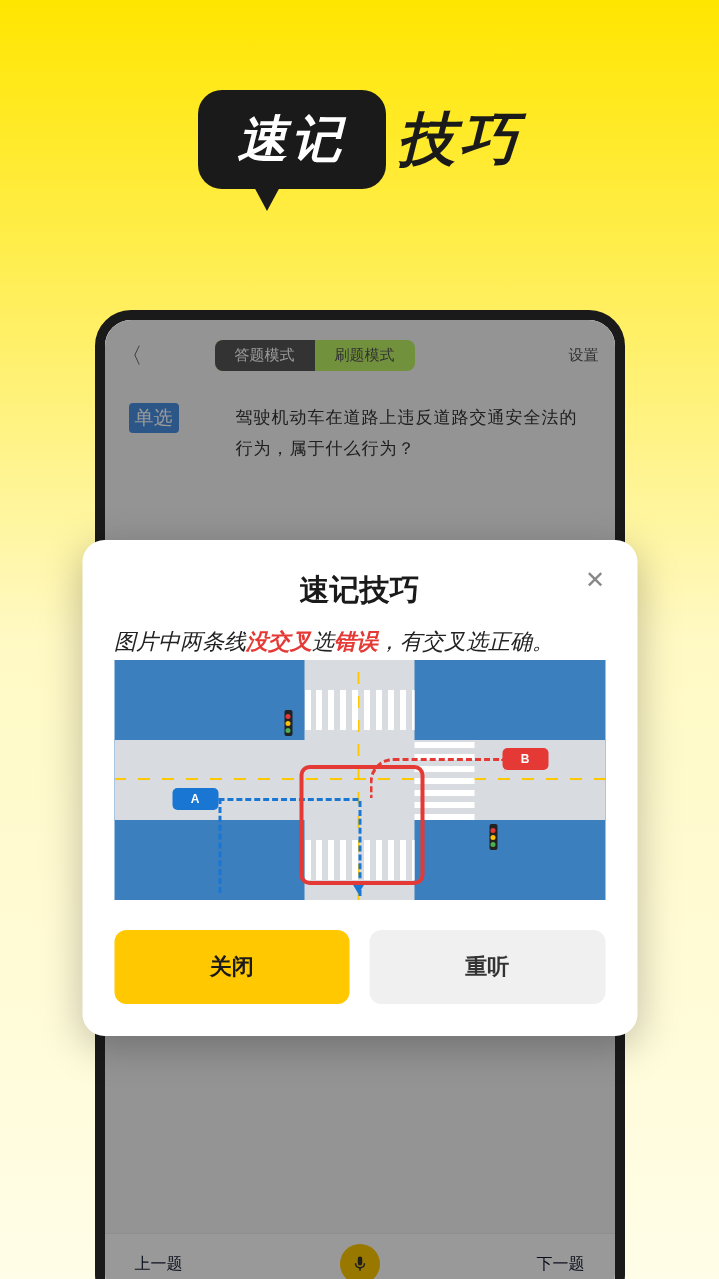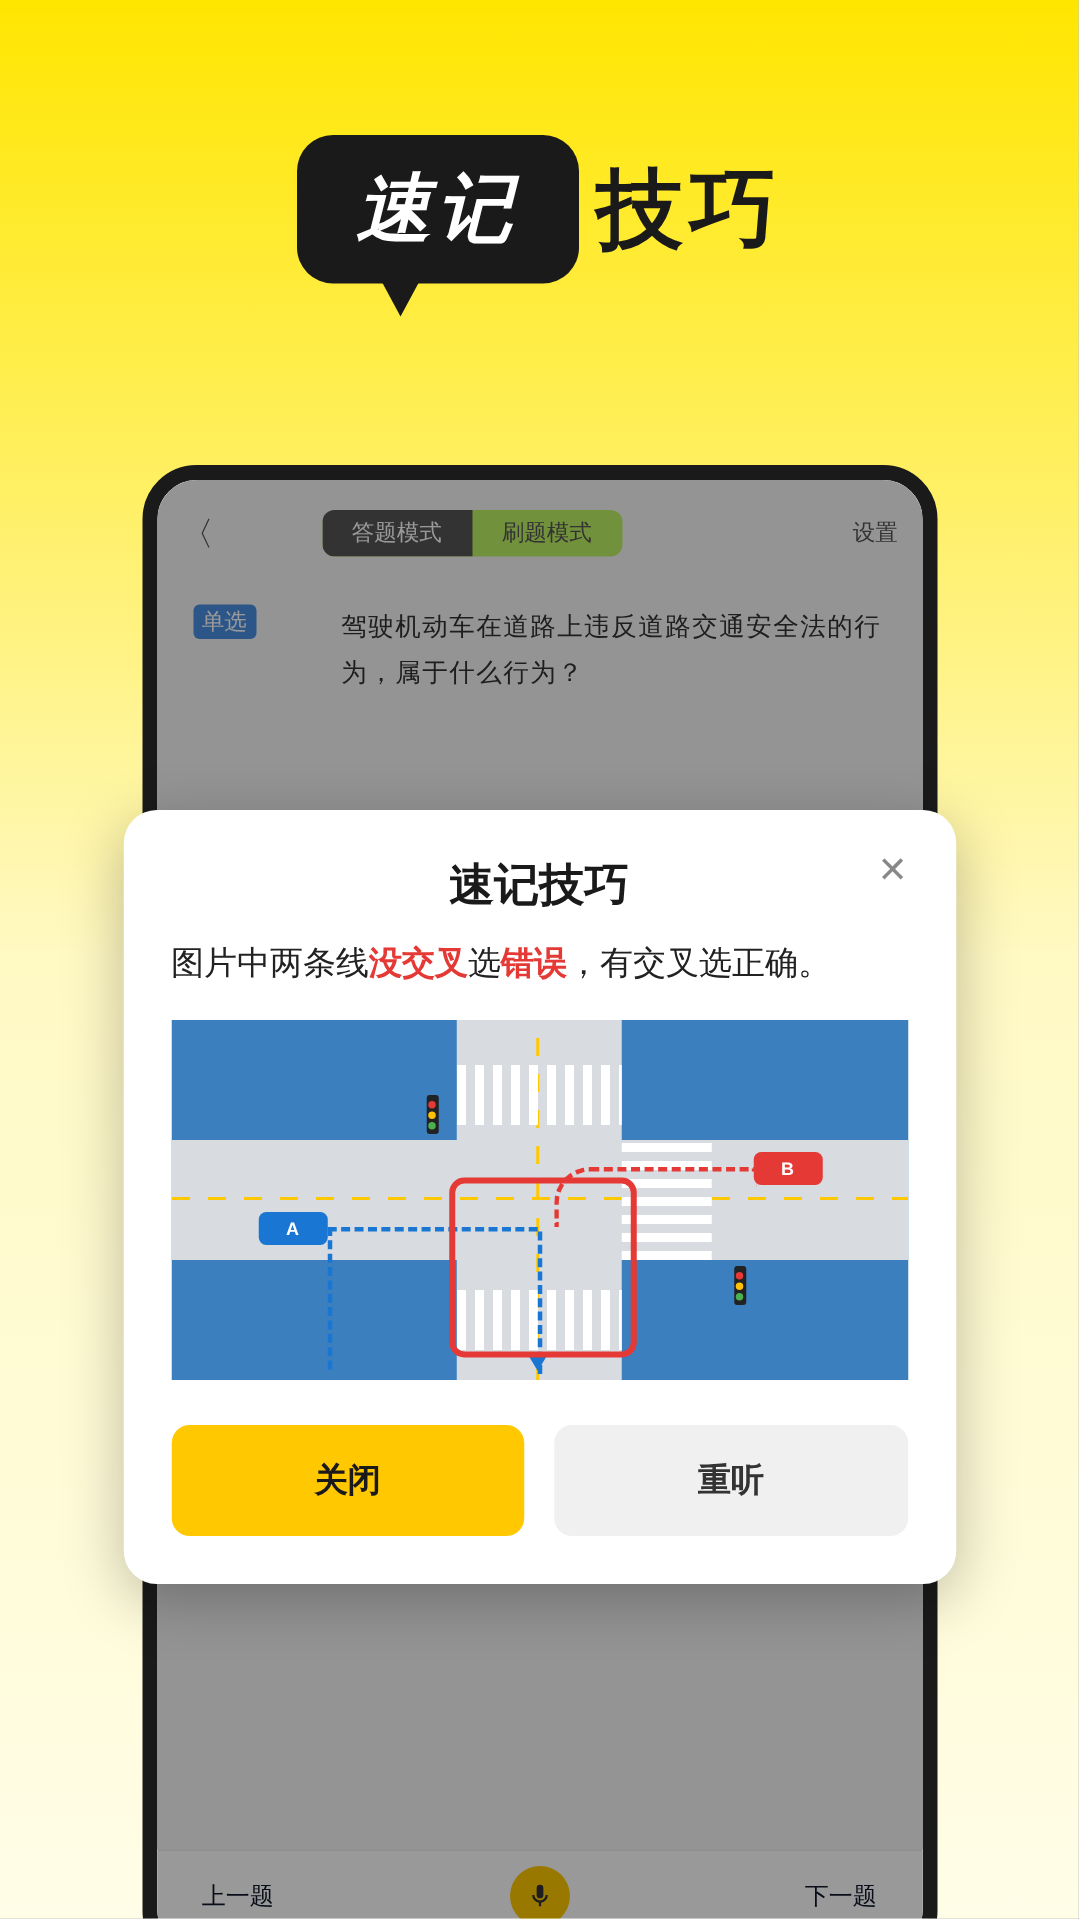--- a/index.html
+++ b/index.html
@@ -44,20 +44,21 @@
   font-size: 50px;
   font-weight: 900;
   letter-spacing: 4px;
   font-style: italic;
 }
 .hero-right {
   color: #1a1a1a;
   font-size: 58px;
   font-weight: 900;
   letter-spacing: 4px;
+  font-style: italic;
 }
 
 
 .phone {
   position: absolute;
   left: 50%;
   transform: translateX(-50%);
   top: 310px;
   width: 530px;
   height: 1000px;
@@ -115,21 +116,21 @@
 
 
 .question {
   padding: 20px 24px;
   display: flex;
   gap: 10px;
 }
 .badge {
   background: #4A90E2;
   color: #fff;
-  font-size: 15px;
+  font-size: 19px;
   padding: 2px 6px;
   border-radius: 4px;
   flex-shrink: 0;
   height: fit-content;
 }
 .qtext {
   color: #333;
   font-size: 17px;
   line-height: 1.8;
   letter-spacing: 1px;
@@ -205,21 +206,21 @@
   justify-content: center;
   color: #888;
   font-size: 24px;
   cursor: pointer;
 }
 
 .tip-text {
   font-size: 22px;
   line-height: 1.7;
   color: #222;
-  margin-bottom: 20px;
+  font-style: italic;
 }
 .tip-text .red { color: #E53935; font-weight: 600; }
 
 
 .diagram {
   width: 100%;
   height: 240px;
   background: #3B7FBF;
   position: relative;
   overflow: hidden;

